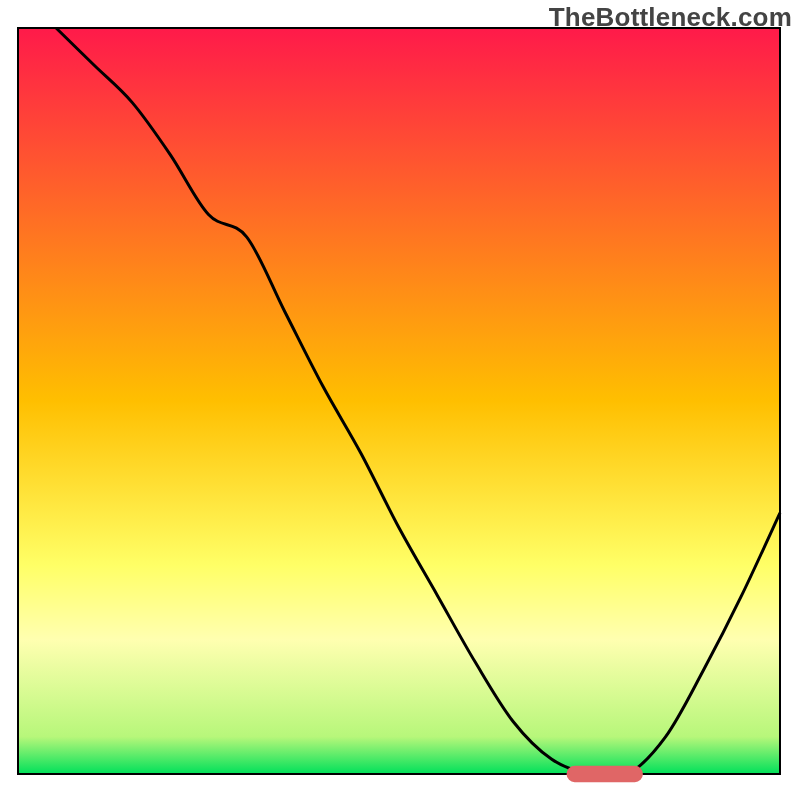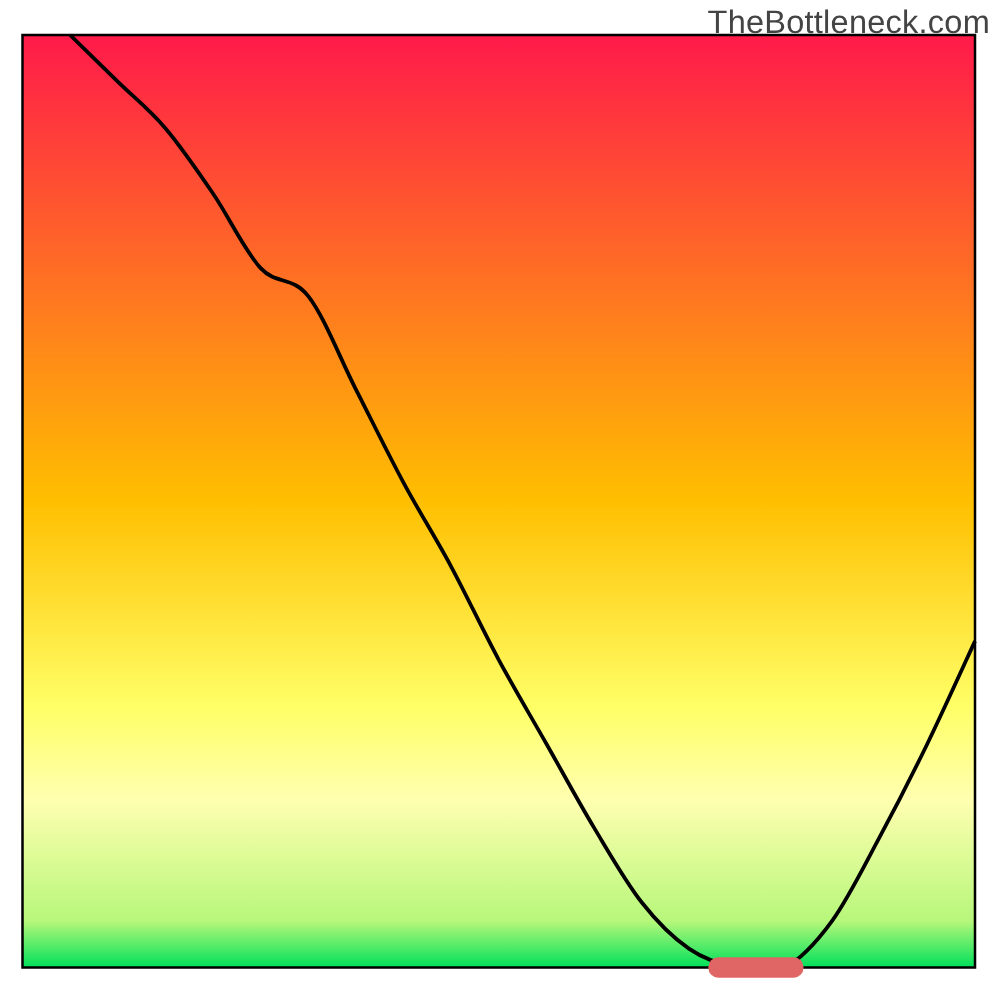--- a/index.html
+++ b/index.html
@@ -20,21 +20,21 @@
     display: block;
     position: absolute;
     left: 0;
     top: 0;
   }
   .watermark {
     position: absolute;
     top: 2px;
     right: 8px;
     font-size: 26px;
-    font-weight: 400;
+    font-weight: 700;
     color: #444;
     letter-spacing: 0.2px;
     user-select: none;
   }
 </style>
 </head>
 <body>
 
 <div class="chart-container">
   <svg class="chart" width="800" height="800" viewBox="0 0 800 800" aria-hidden="true">

